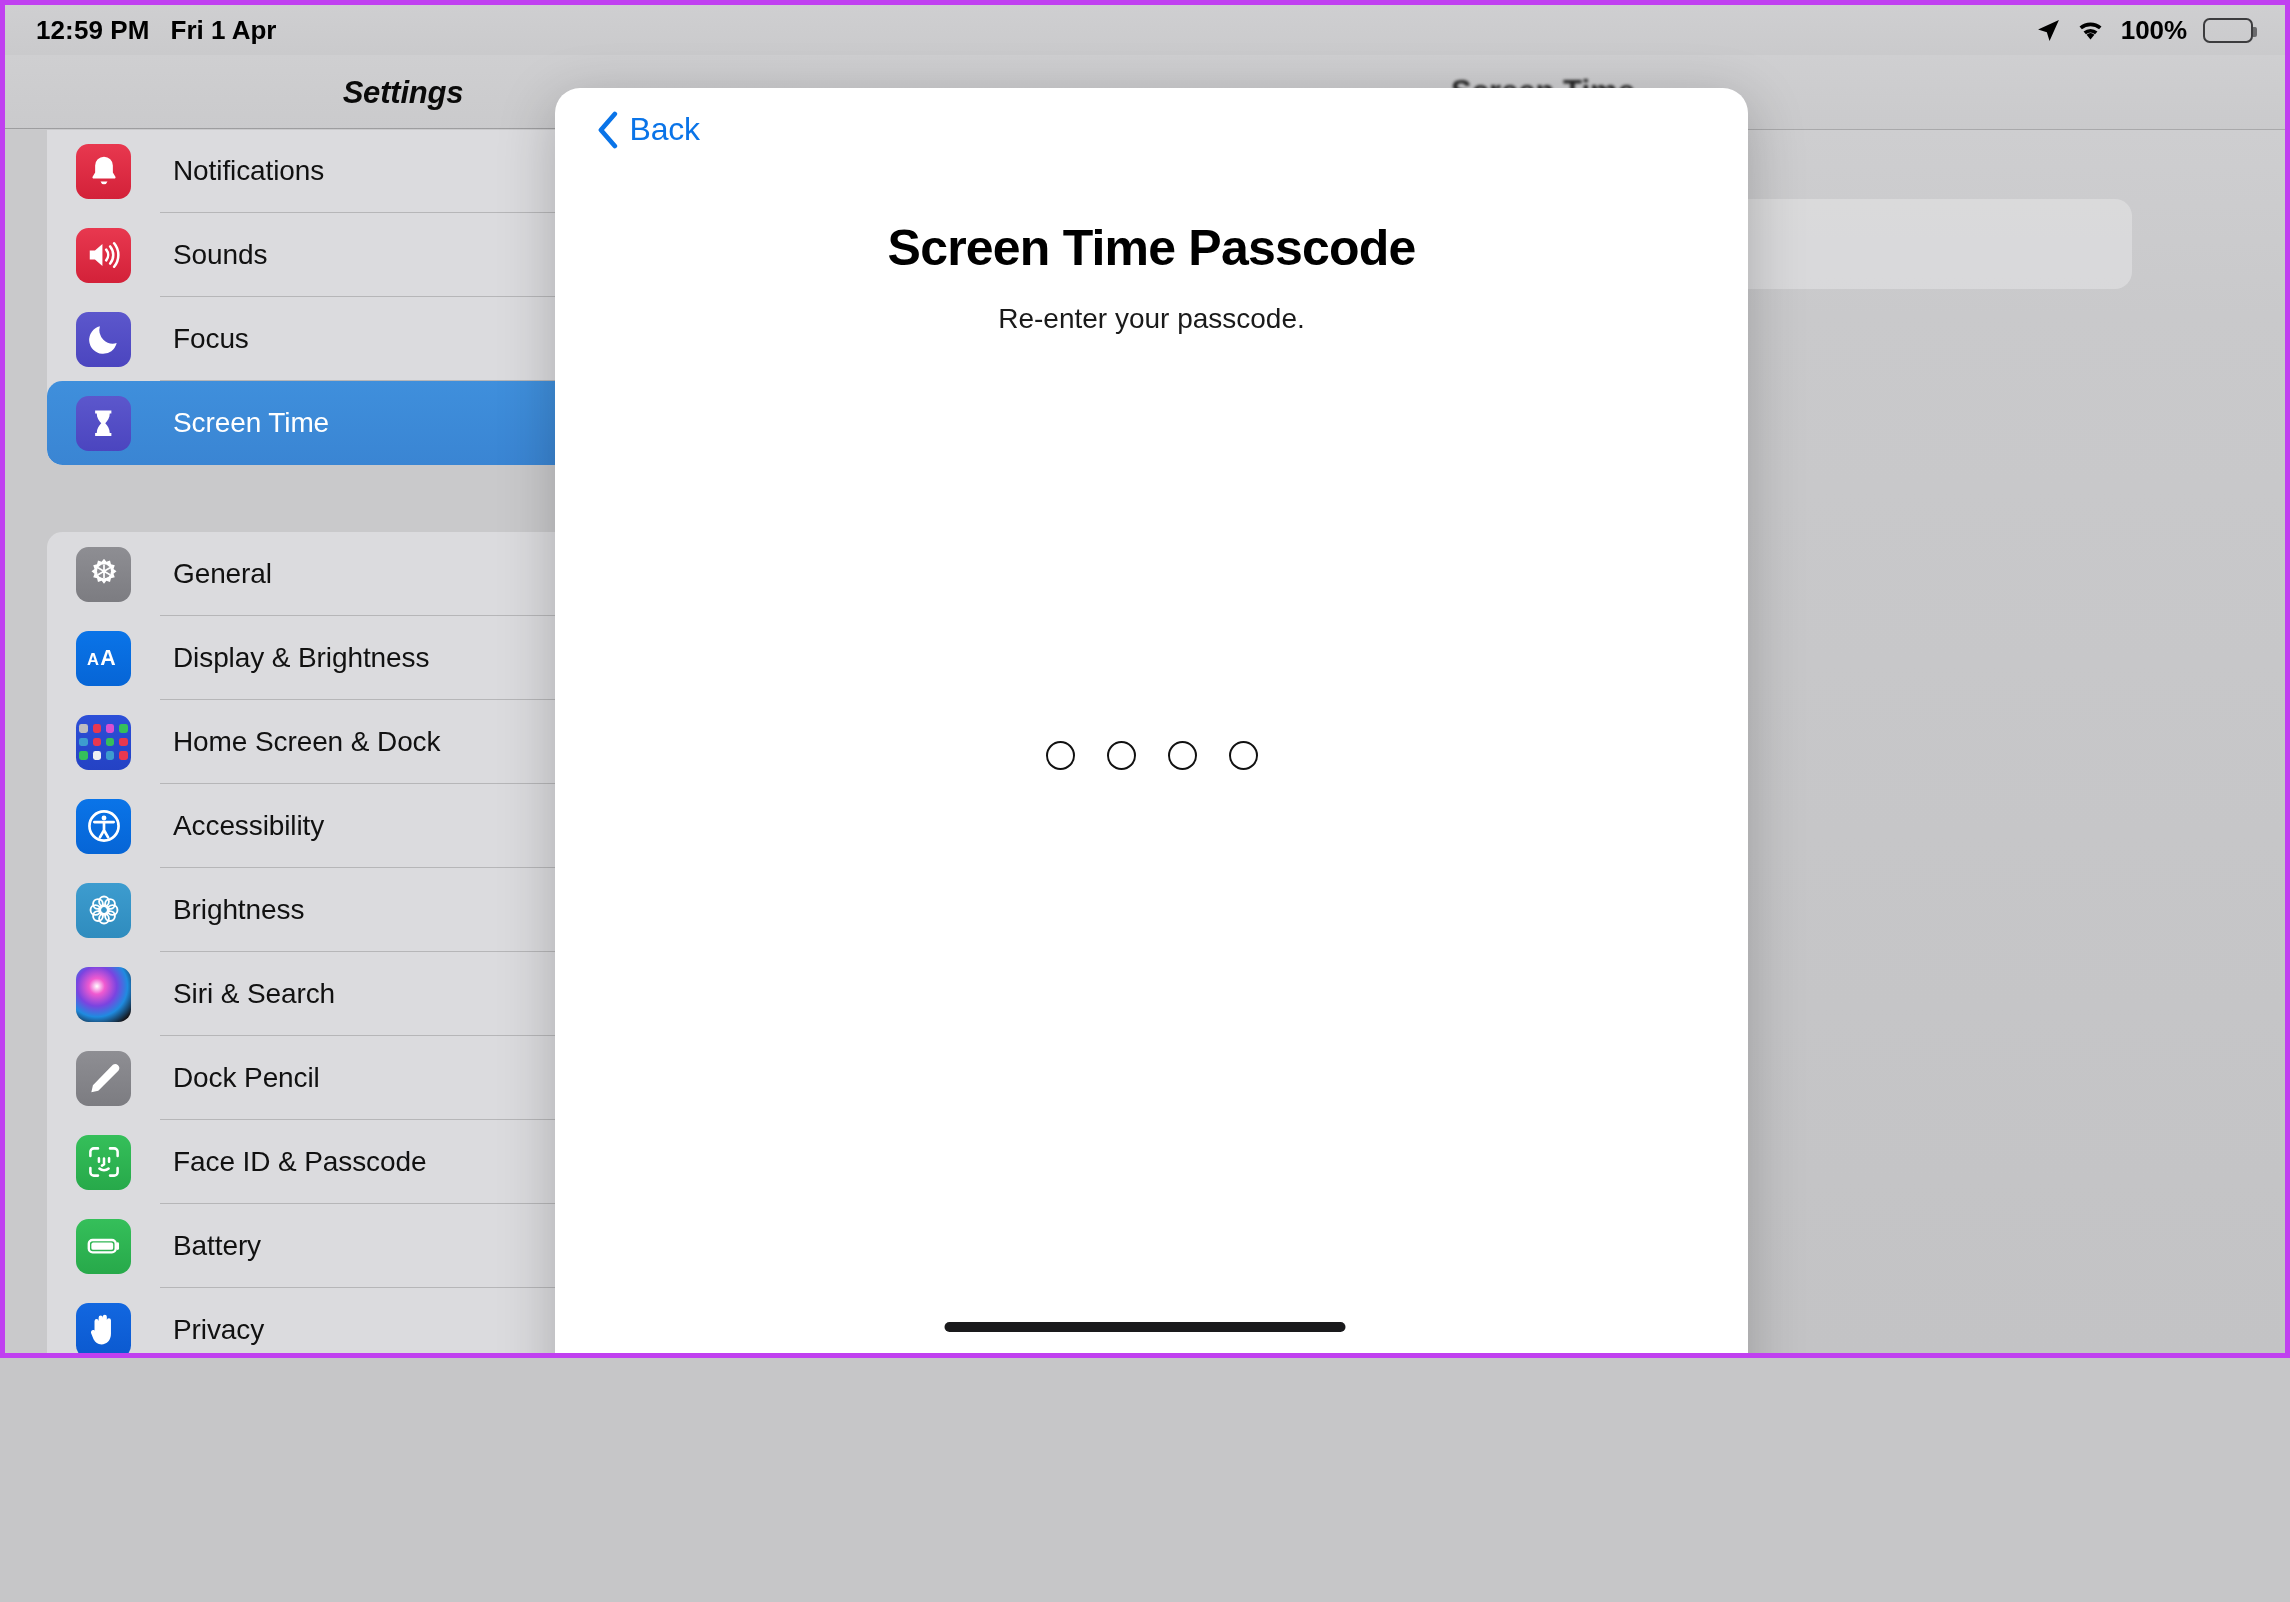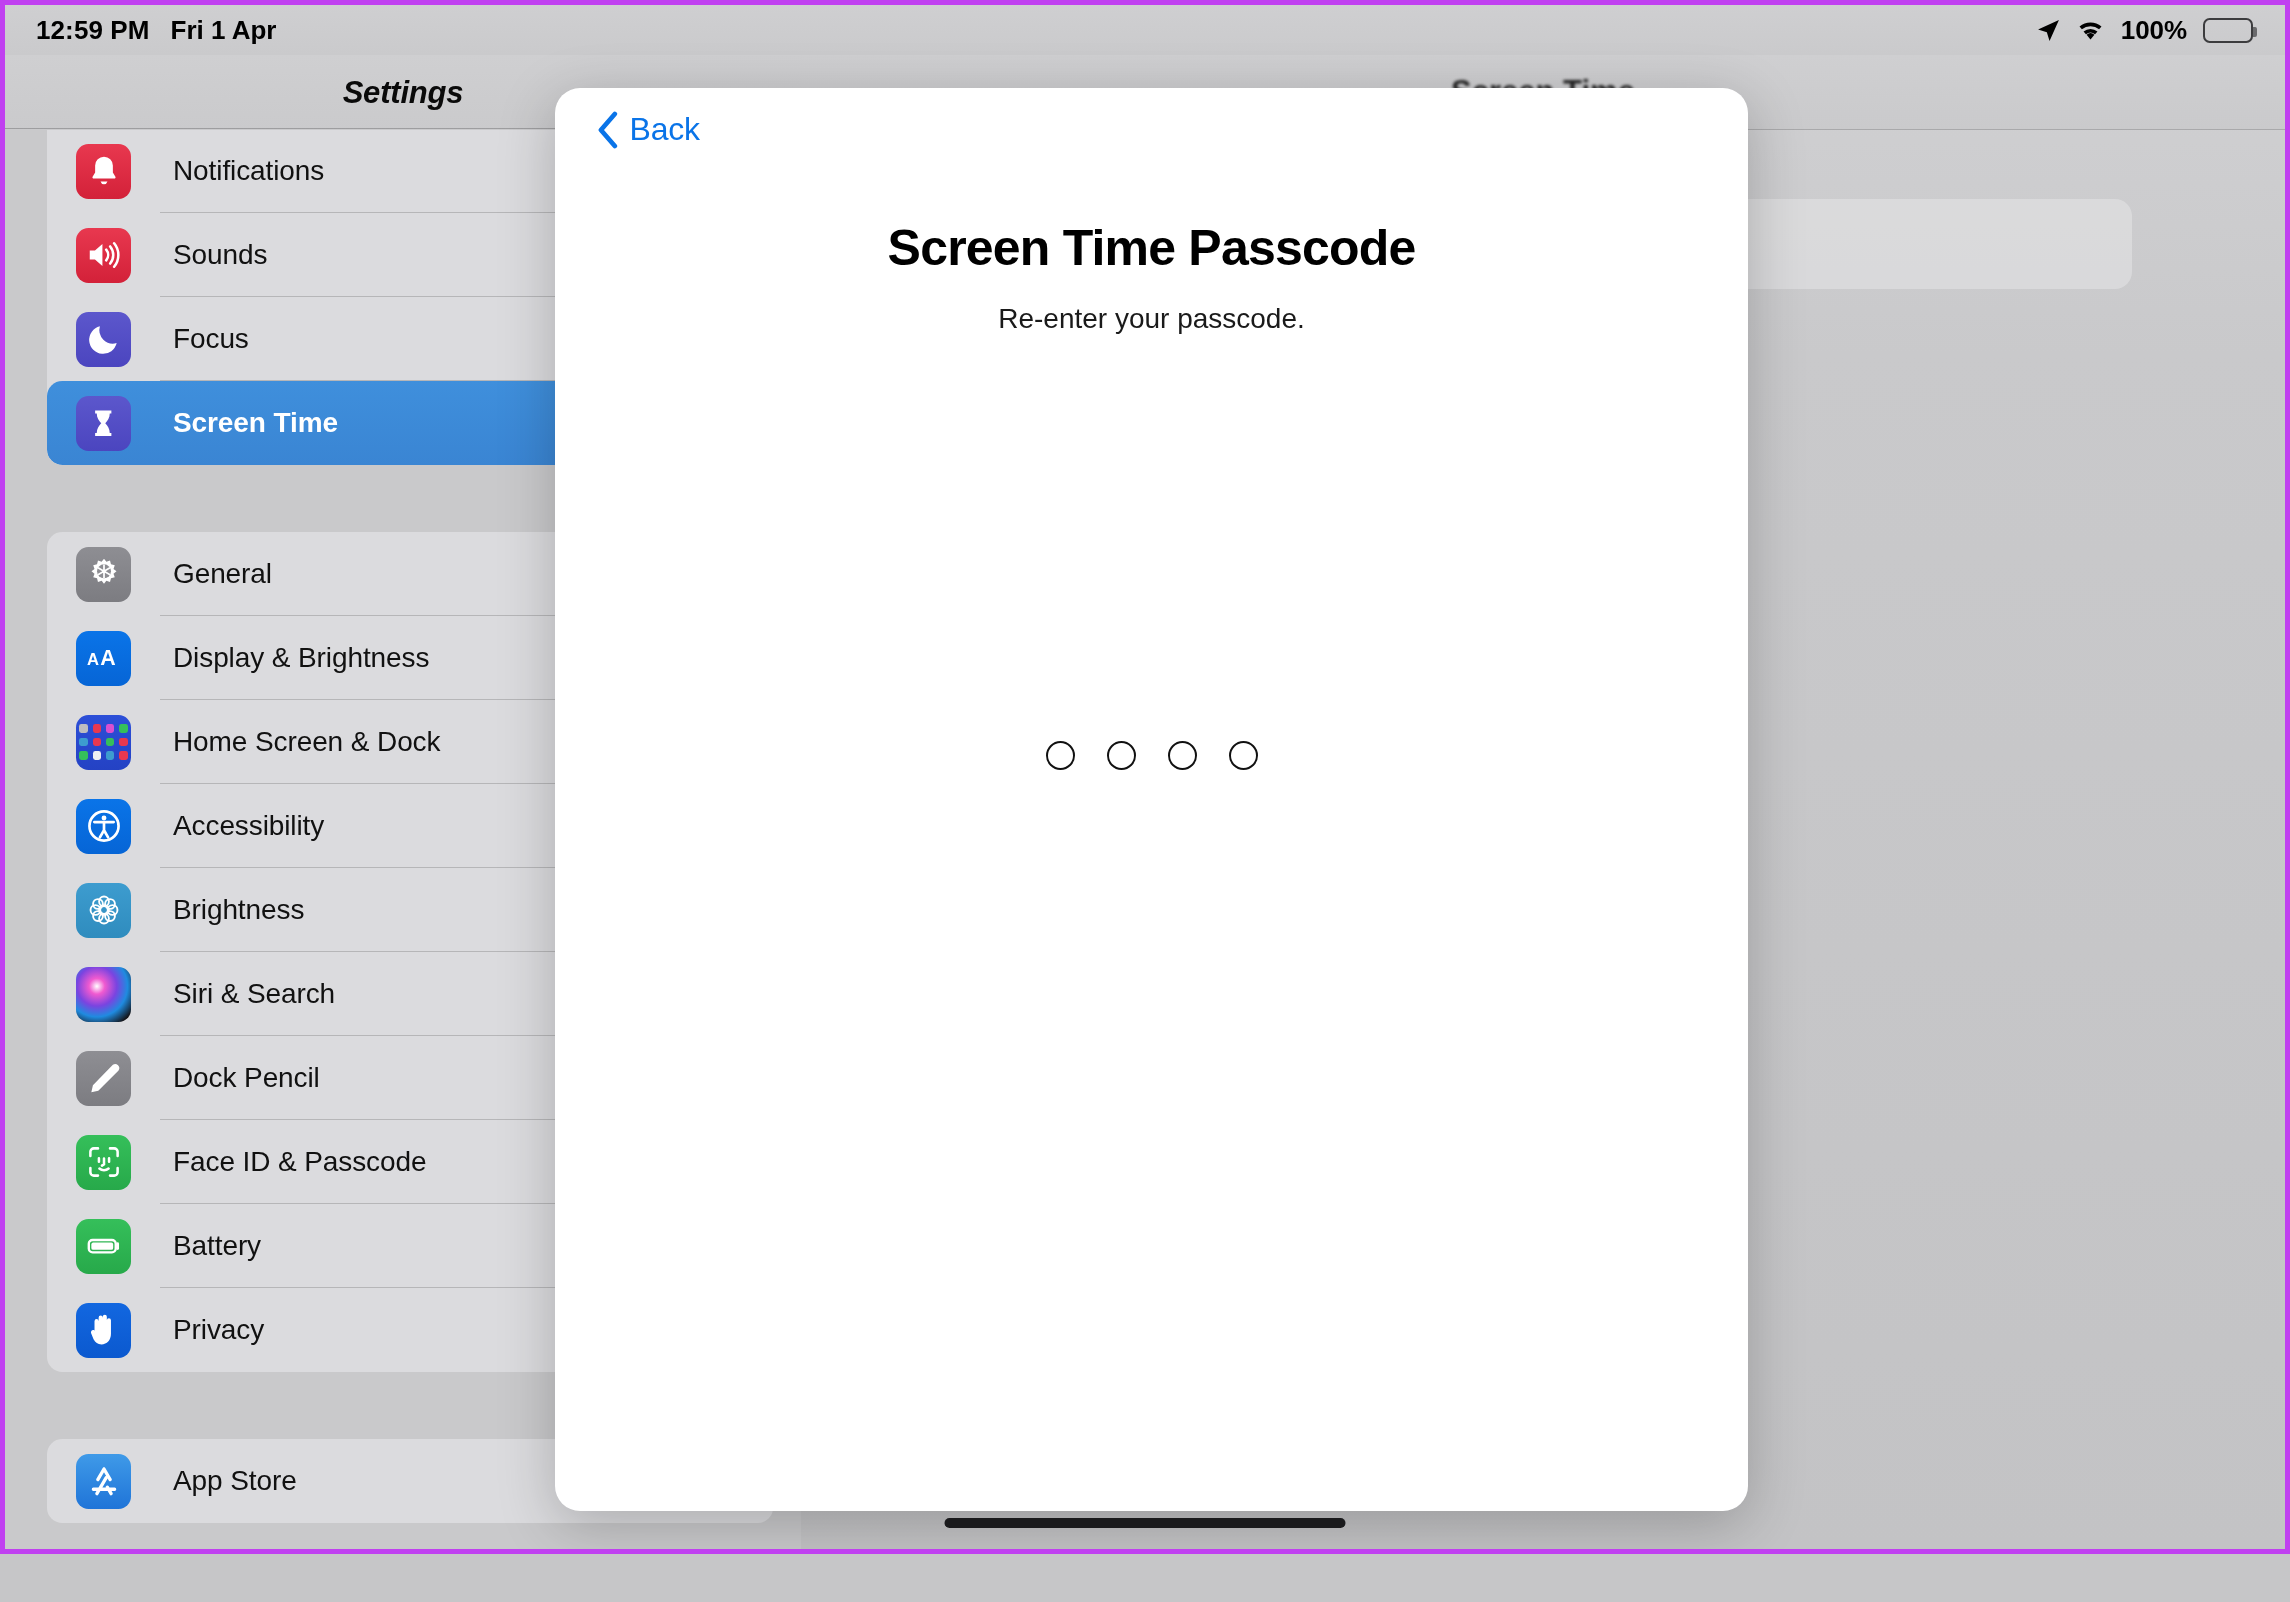--- a/index.html
+++ b/index.html
@@ -8,21 +8,21 @@
     width: 2290px;
     height: 1602px;
     overflow: hidden;
     font-family: "Liberation Sans", sans-serif;
     background: #c6c6c8;
   }
 
   #screen {
     position: relative;
     width: 2290px;
-    height: 1554px;
+    height: 1358px;
     border: 5.7px solid #c040f0;
     background: linear-gradient(180deg, #d2d2d4 0%, #c8c8ca 40%, #c2c2c4 100%);
     overflow: hidden;
   }
 
   
   #status-bar {
     position: absolute;
     top: 0; left: 0; right: 0;
     height: 50px;
@@ -130,21 +130,21 @@
     overflow: hidden;
     position: relative;
   }
   .row-label {
     margin-left: 42px;
     font-size: 28px;
     color: #111;
     letter-spacing: -0.1px;
     white-space: nowrap;
   }
-  .row.selected .row-label { color: #fff; font-weight: bold; }
+  .row.selected .row-label { color: #fff; }
 
   
   .ic-notifications { background: linear-gradient(180deg,#e8384f,#d32139); }
   .ic-sounds        { background: linear-gradient(180deg,#e8384f,#d32139); }
   .ic-focus         { background: linear-gradient(180deg,#5c57cc,#4b45bf); }
   .ic-screentime    { background: linear-gradient(180deg,#5c57cc,#4b45bf); }
   .ic-general       { background: linear-gradient(180deg,#8e8e93,#7c7c81); }
   .ic-controlcentre { background: linear-gradient(180deg,#8e8e93,#7c7c81); }
   .ic-display       { background: linear-gradient(180deg,#0a74e8,#0665d6); }
   .ic-homescreen    { background: linear-gradient(180deg,#2c4fd8,#2442c4); }

